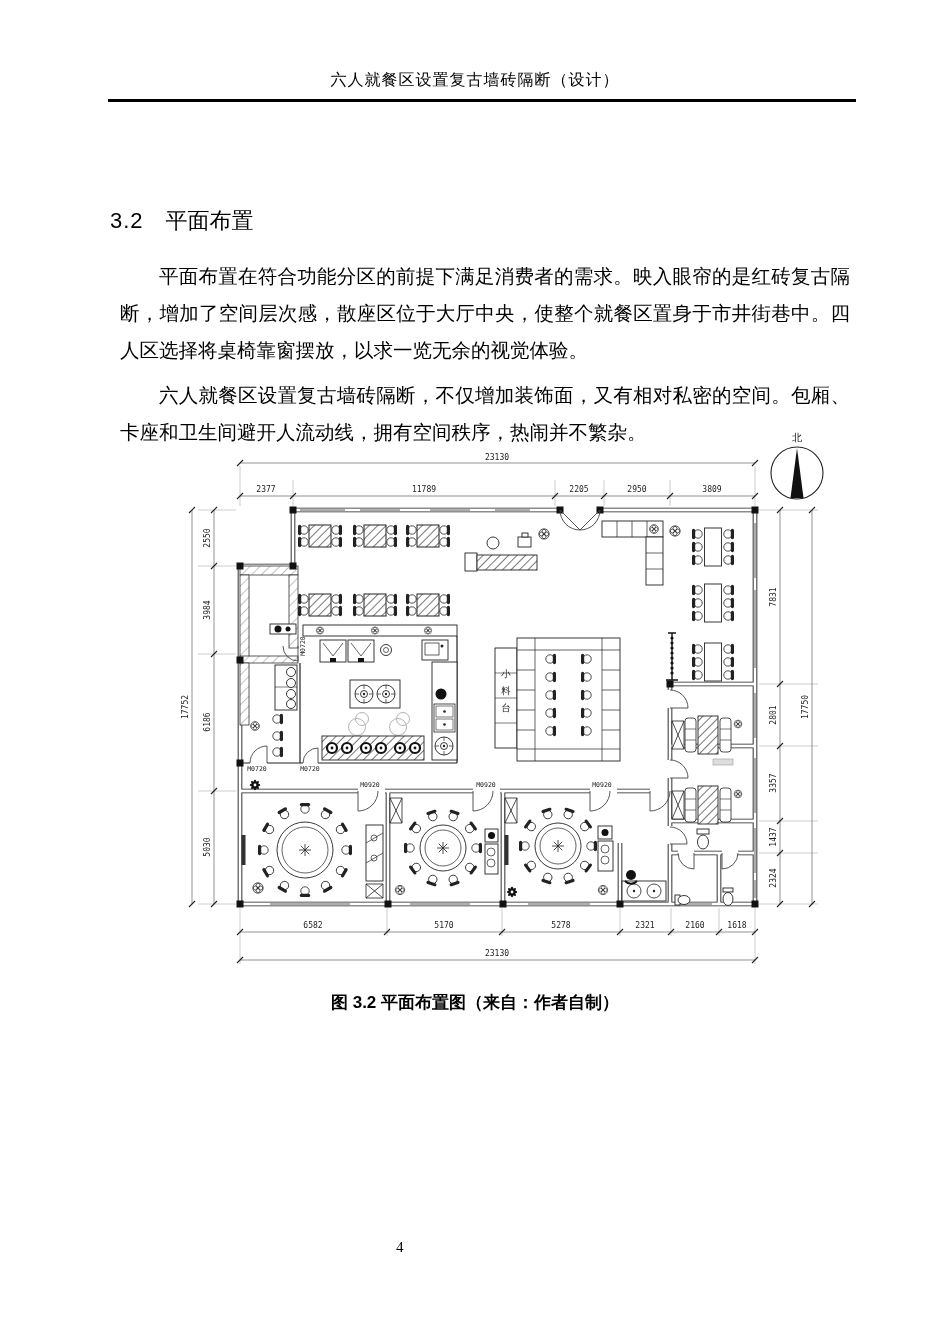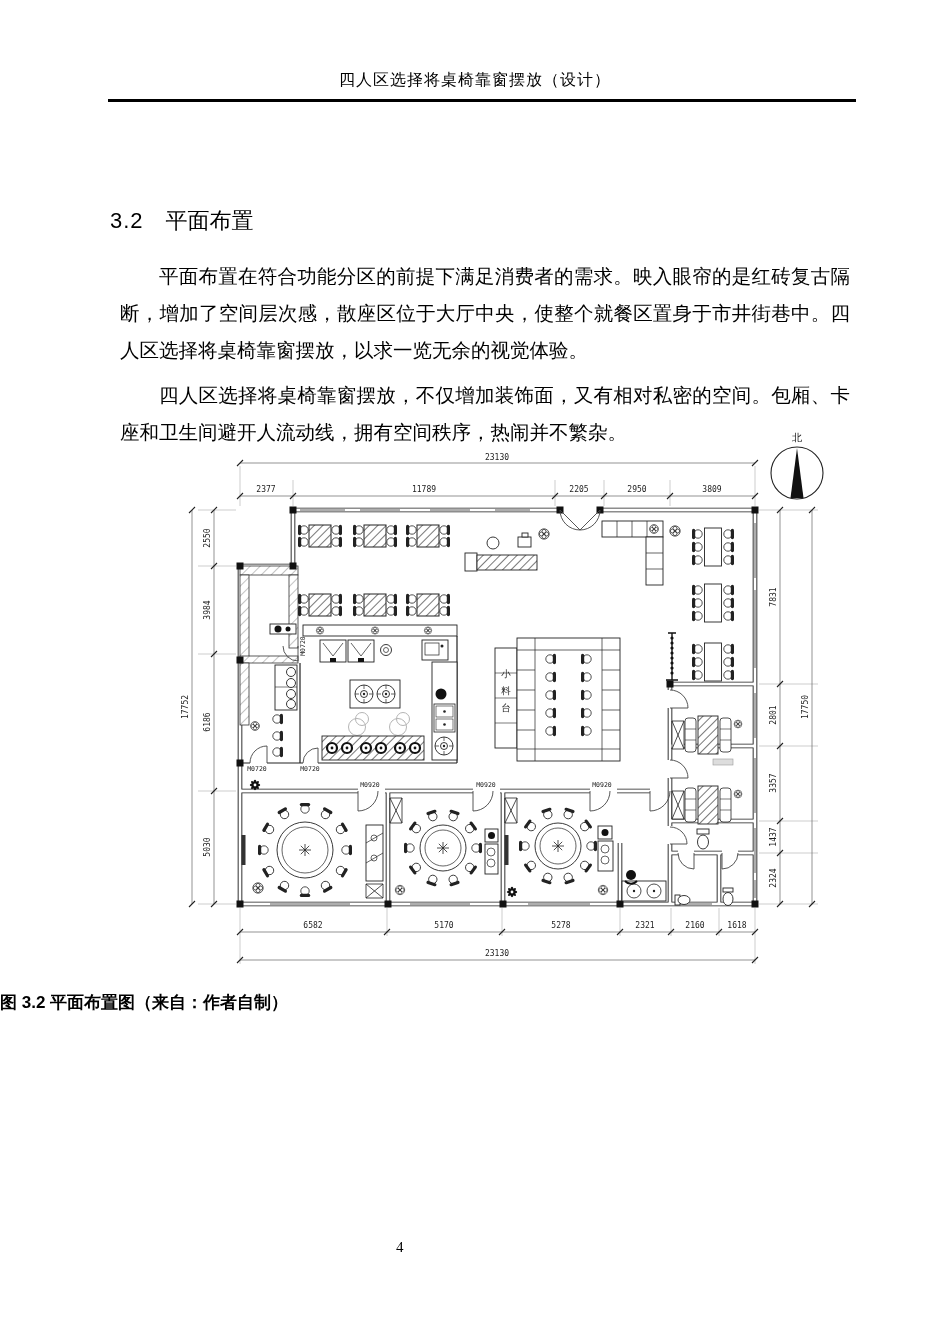--- a/index.html
+++ b/index.html
@@ -6,21 +6,21 @@
   .page{position:relative;width:950px;height:1344px;background:#fff;overflow:hidden;
         font-family:"Liberation Serif",serif;color:#000}
   .hdr{position:absolute;top:70px;left:0;width:100%;text-align:center;font-size:16px;letter-spacing:1px}
   .rule{position:absolute;top:99px;left:108px;width:748px;height:3px;background:#000}
   .heading{position:absolute;top:206px;left:110px;font-family:"Liberation Sans",sans-serif;
            font-weight:normal;font-size:22px}
   .heading .num{margin-right:22px;letter-spacing:1px}
   .bodytext{position:absolute;top:250px;left:112px;width:746px;font-size:19.5px;line-height:37px;text-align:justify}
   .bodytext p{margin:8px;text-indent:2em}
   .fig{position:absolute;top:418px;left:170px;width:680px;height:560px}
-  .figcap{position:absolute;top:991px;left:0;width:100%;text-align:left;
+  .figcap{position:absolute;top:991px;left:0;width:100%;text-align:center;
           font-family:"Liberation Sans",sans-serif;font-weight:bold;font-size:17px}
   .pagenum{position:absolute;top:1239px;left:396px;font-size:15px}
   
   .wb{stroke:#1a1a1a;stroke-width:4.6;fill:none}
   .ww{stroke:#fff;stroke-width:2.8;fill:none}
   .thin{stroke:#222;stroke-width:1.2;fill:none}
   .win{stroke:#333;stroke-width:.8;fill:none}
   .dimline{stroke:#666;stroke-width:.7;fill:none}
   .ext{stroke:#999;stroke-width:.5;fill:none}
   .tick{stroke:#222;stroke-width:1.1;fill:none}
@@ -31,30 +31,30 @@
   .ln{fill:#fff;stroke:#222;stroke-width:.8}
   .door{stroke:#444;stroke-width:.9;fill:none}
   .furn{stroke:#222;stroke-width:.9;fill:#fff}
   .gray{stroke:#b5b5b5;stroke-width:1;fill:none}
 </style>
 </head>
 <body>
 
 <div class="page">
 
-  <div class="hdr">四人区选择将桌椅靠窗摆放（设计）</div>
+  <div class="hdr">六人就餐区设置复古墙砖隔断（设计）</div>
   <div class="rule"></div>
 
   <div class="heading">
     <span class="num">3.2</span><span>平面布置</span>
   </div>
 
   <div class="bodytext">
     <p>平面布置在符合功能分区的前提下满足消费者的需求。映入眼帘的是红砖复古隔断，增加了空间层次感，散座区位于大厅中央，使整个就餐区置身于市井街巷中。四人区选择将桌椅靠窗摆放，以求一览无余的视觉体验。</p>
-    <p>四人区选择将桌椅靠窗摆放，不仅增加装饰面，又有相对私密的空间。包厢、卡座和卫生间避开人流动线，拥有空间秩序，热闹并不繁杂。</p>
+    <p>六人就餐区设置复古墙砖隔断，不仅增加装饰面，又有相对私密的空间。包厢、卡座和卫生间避开人流动线，拥有空间秩序，热闹并不繁杂。</p>
   </div>
 
   <div class="fig">
   <svg width="680" height="560" viewBox="0 0 680 560">
     <defs>
       <pattern id="h" width="6" height="6" patternUnits="userSpaceOnUse" patternTransform="rotate(45)">
         <rect width="6" height="6" fill="#fff"></rect>
             <line x1="0" y1="0" x2="0" y2="6" stroke="#555" stroke-width="1.6"></line>
       </pattern>
       <pattern id="hw" width="7" height="7" patternUnits="userSpaceOnUse" patternTransform="rotate(45)">

